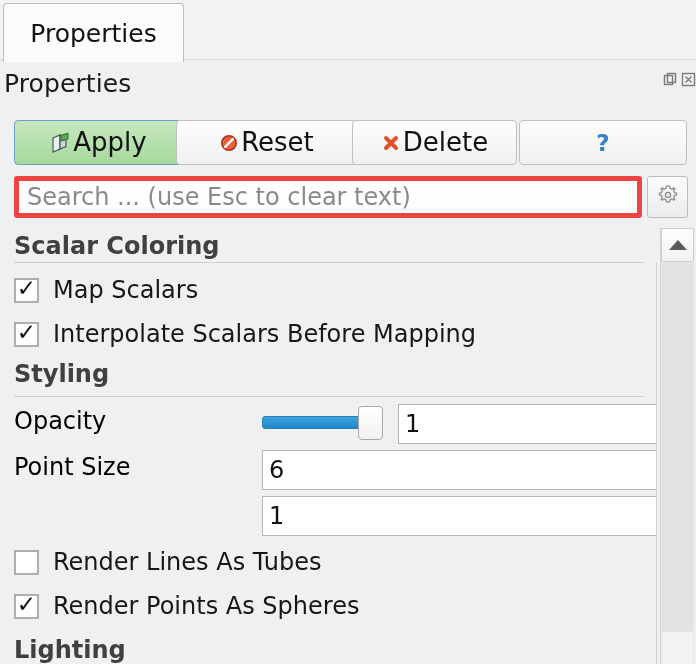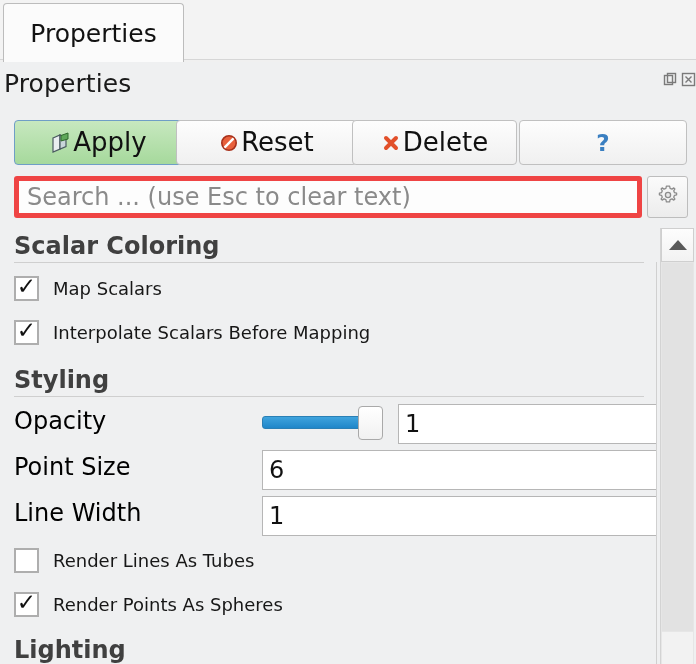--- a/index.html
+++ b/index.html
@@ -201,21 +201,21 @@
   .checkbox .tick {
     display: none;
     font-size: 23px;
     line-height: 1;
     color: #111;
     font-weight: bold;
     position: relative;
     top: -2px;
   }
   .checkbox.checked .tick { display: block; }
-  .check-label { font-size: 18px; color: #171717; white-space: nowrap; }
+  .check-label { font-size: 24px; color: #171717; white-space: nowrap; }
 
   .textbox {
     position: absolute;
     box-sizing: border-box;
     border: 1px solid #b6b6b6;
     background: #ffffff;
     font-family: "DejaVu Sans", sans-serif;
     font-size: 24px;
     color: #111;
     padding: 0 6px;
@@ -375,34 +375,33 @@
     <span class="check-label">Map Scalars</span>
   </div>
 
   <div class="check-row" style="top:92px;">
     <span class="checkbox checked">
       <span class="tick">✓</span>
     </span>
     <span class="check-label">Interpolate Scalars Before Mapping</span>
   </div>
 
-  <div class="section-head" style="top:138px;">Styling</div>
+  <div class="section-head" style="top:132px;">Styling</div>
   <div class="section-rule" style="top:168px; width:630px;"></div>
 
   <div class="row-label" style="top:179px;">Opacity</div>
   <div class="slider" style="left:262px; top:176px; width:120px; height:38px;">
     <div class="groove" style="width:106px;"></div>
     <div class="handle" style="left:96px;"></div>
   </div>
   <input class="textbox" style="left: 398px; top: 176px; width: 260px; height: 40px;" value="1">
 
   <div class="row-label" style="top:225px;">Point Size</div>
   <input class="textbox" style="left: 262px; top: 222px; width: 396px; height: 40px;" value="6">
 
-  <div class="row-label" style="top:271px;">Line Width</div>
   <input class="textbox" style="left: 262px; top: 268px; width: 396px; height: 40px;" value="1">
 
   <div class="check-row" style="top:320px;">
     <span class="checkbox">
       
     </span>
     <span class="check-label">Render Lines As Tubes</span>
   </div>
 
   <div class="check-row" style="top:364px;">

